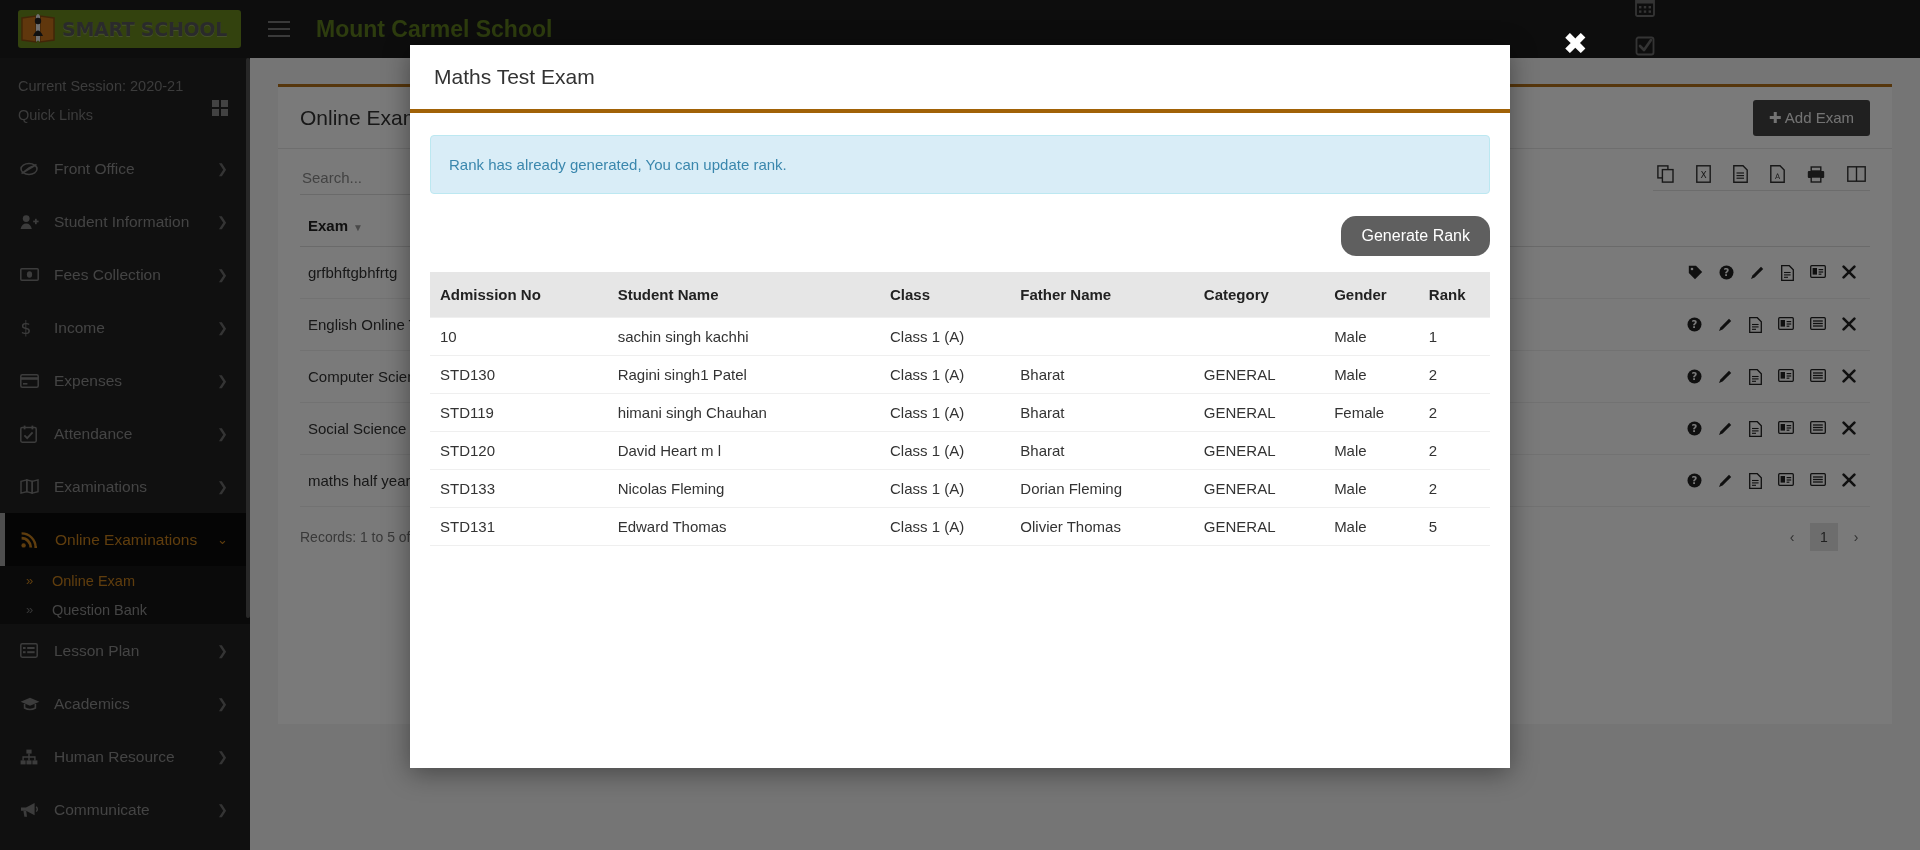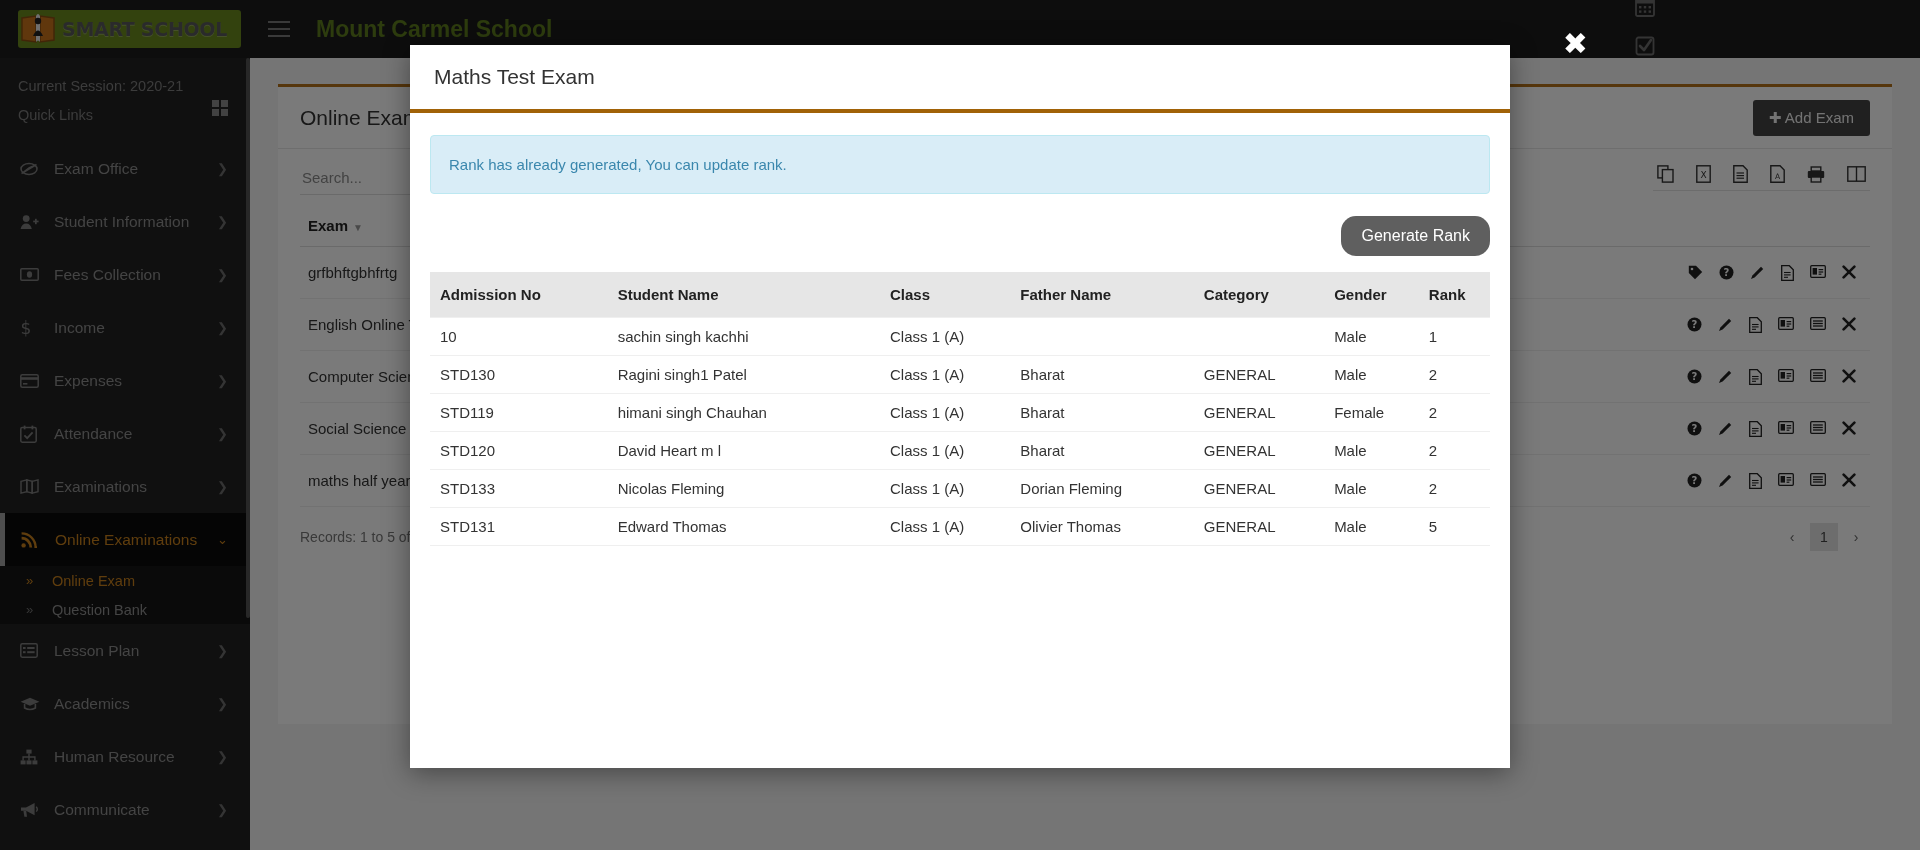--- a/index.html
+++ b/index.html
@@ -351,21 +351,21 @@
 
     <ul class="nav" id="nav-list">
         <li class="nav-item">
           <span class="ni-icon">
             <svg width="18" height="16" viewBox="0 0 18 16">
               <ellipse cx="9" cy="8" rx="8" ry="5.4" fill="none" stroke="currentColor" stroke-width="1.5"></ellipse>
               <path d="M4 11 Q9 6 14 5" stroke="currentColor" stroke-width="1.5" fill="none"></path>
               <line x1="1.5" y1="12.5" x2="16.5" y2="3.5" stroke="currentColor" stroke-width="1.5"></line>
             </svg>
           </span>
-          <span class="ni-label">Exam Office</span>
+          <span class="ni-label">Front Office</span>
           <span class="ni-caret">❯</span>
         </li>
         <li class="nav-item">
           <span class="ni-icon">
             <svg width="19" height="16" viewBox="0 0 19 16">
               <circle cx="6.2" cy="4.6" r="3.4" fill="currentColor"></circle>
               <path d="M0.6 15c.6-3.6 2.8-5.6 5.6-5.6s5 2 5.6 5.6z" fill="currentColor"></path>
               <rect x="13.2" y="6.6" width="5.4" height="1.7" fill="currentColor"></rect>
               <rect x="15" y="4.8" width="1.7" height="5.4" fill="currentColor"></rect>
             </svg>

